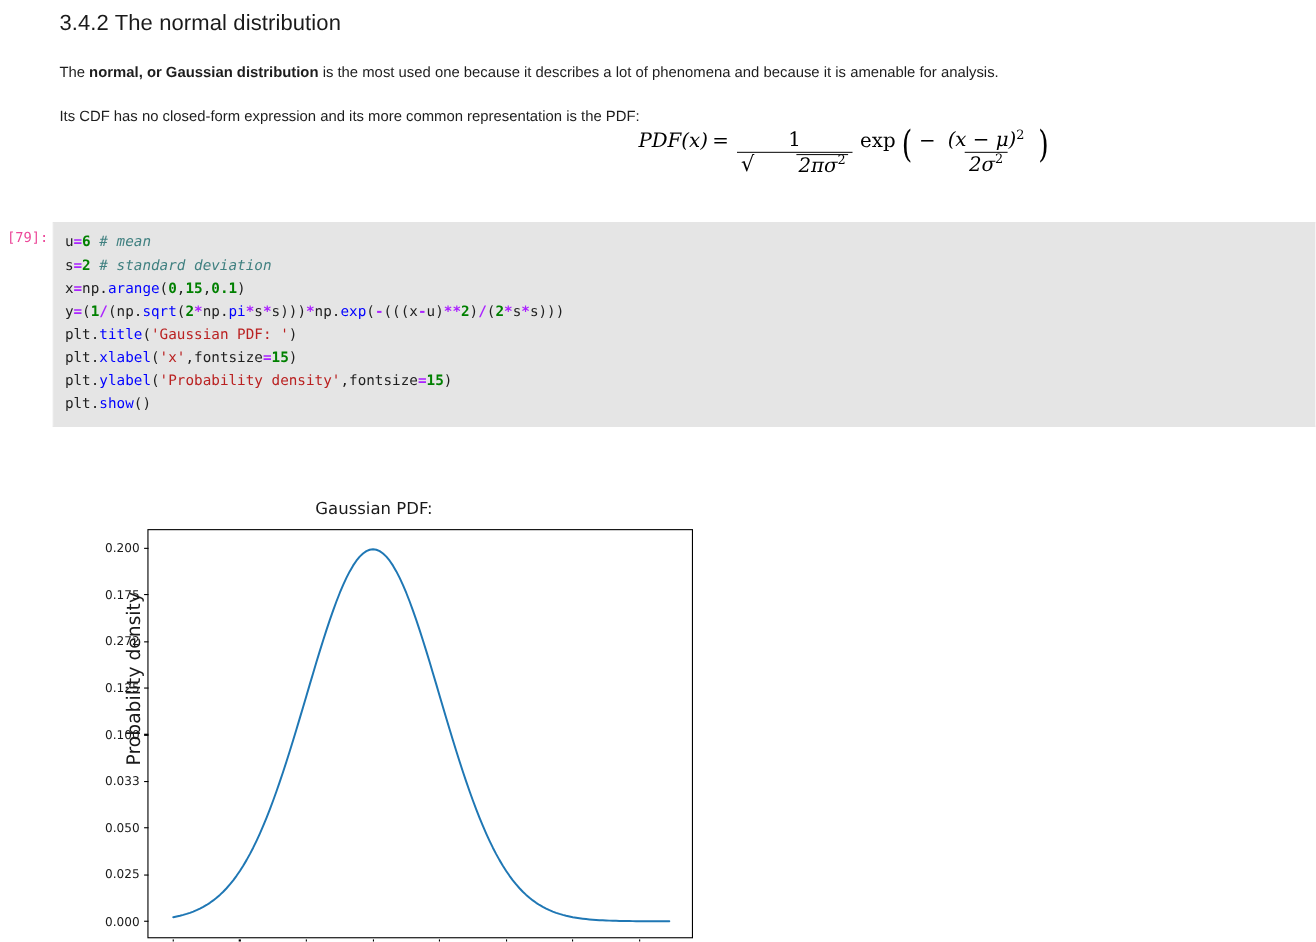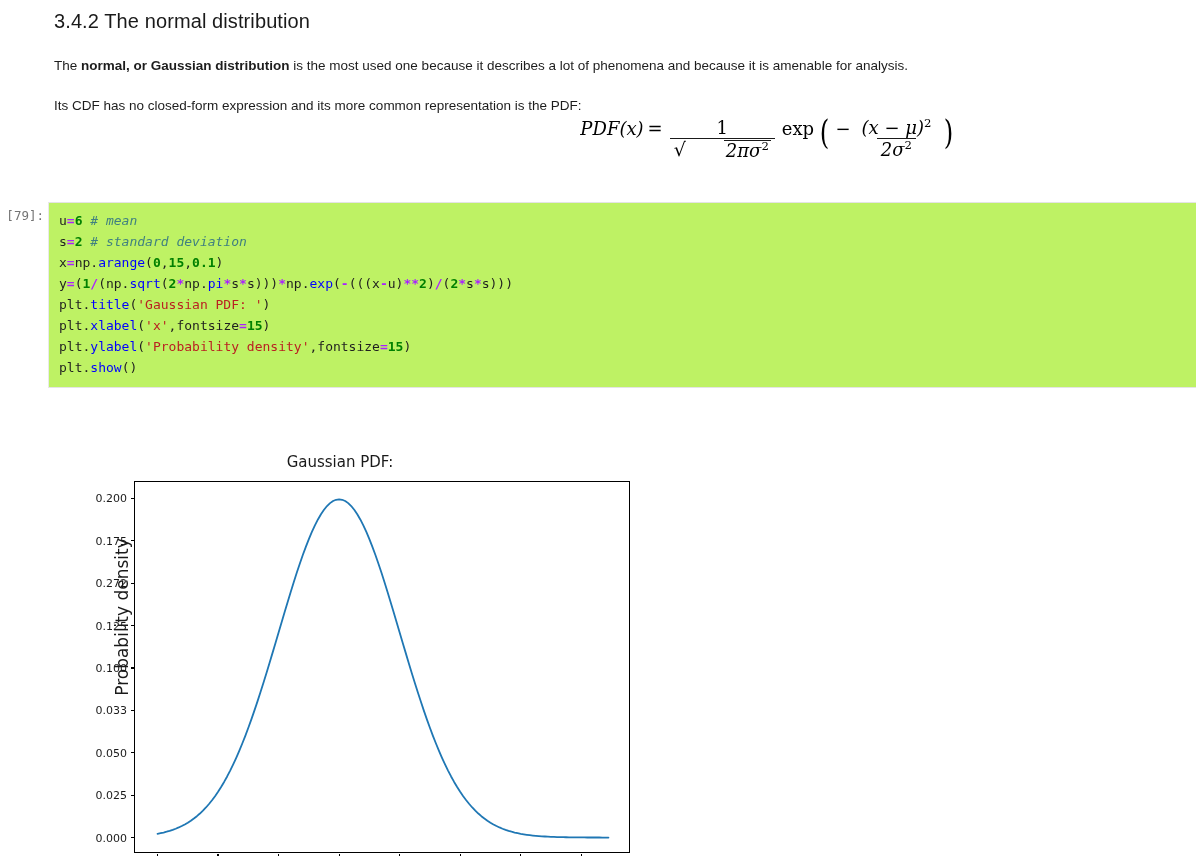--- a/index.html
+++ b/index.html
@@ -50,25 +50,25 @@
   }
   .rm{font-style:normal;}
   
   .cell{
     position:absolute;left:0;top:202px;width:1196px;
   }
   .prompt{
     position:absolute;left:0;top:6px;width:44px;
     text-align:right;
     font-family:"DejaVu Sans Mono", monospace;
-    font-size:12.5px;color:#737373;
+    font-size:12.5px;color:#ec4899;
   }
   .code-area{
     margin-left:48px;
-    background:#bef264;
+    background:#e5e5e5;
     border-top:1px solid #e4e4e4;
     border-bottom:1px solid #e4e4e4;
     border-left:1px solid #e9e9e9;
     padding:7px 0 9px 10px;
   }
   .code-line{
     font-family:"DejaVu Sans Mono", monospace;
     font-size:13px;line-height:21px;
     white-space:pre;color:#1f1f1f;
   }

